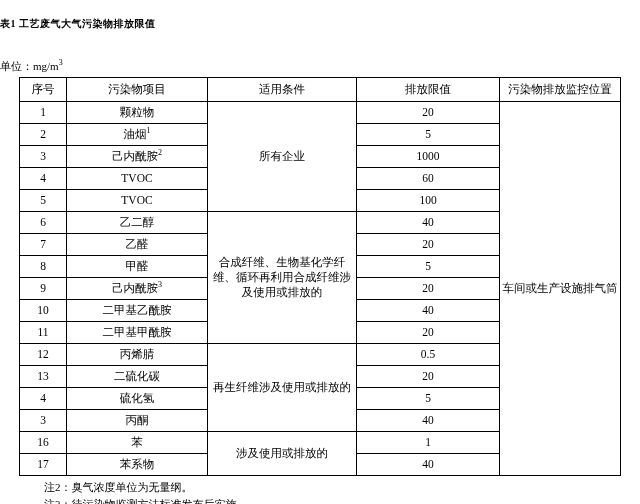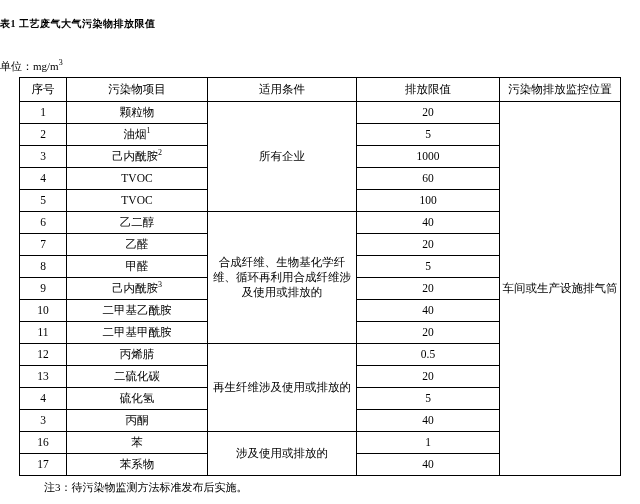--- a/index.html
+++ b/index.html
@@ -196,16 +196,17 @@
       </tr>
       <tr>
         <td>17</td>
         <td>苯系物</td>
         <td>40</td>
       </tr>
     </tbody>
   </table>
 
   <div class="notes">
+    <div class="note">注2：臭气浓度单位为无量纲。</div>
     <div class="note">注3：待污染物监测方法标准发布后实施。</div>
   </div>
 
 </div>
 
 </body></html>

